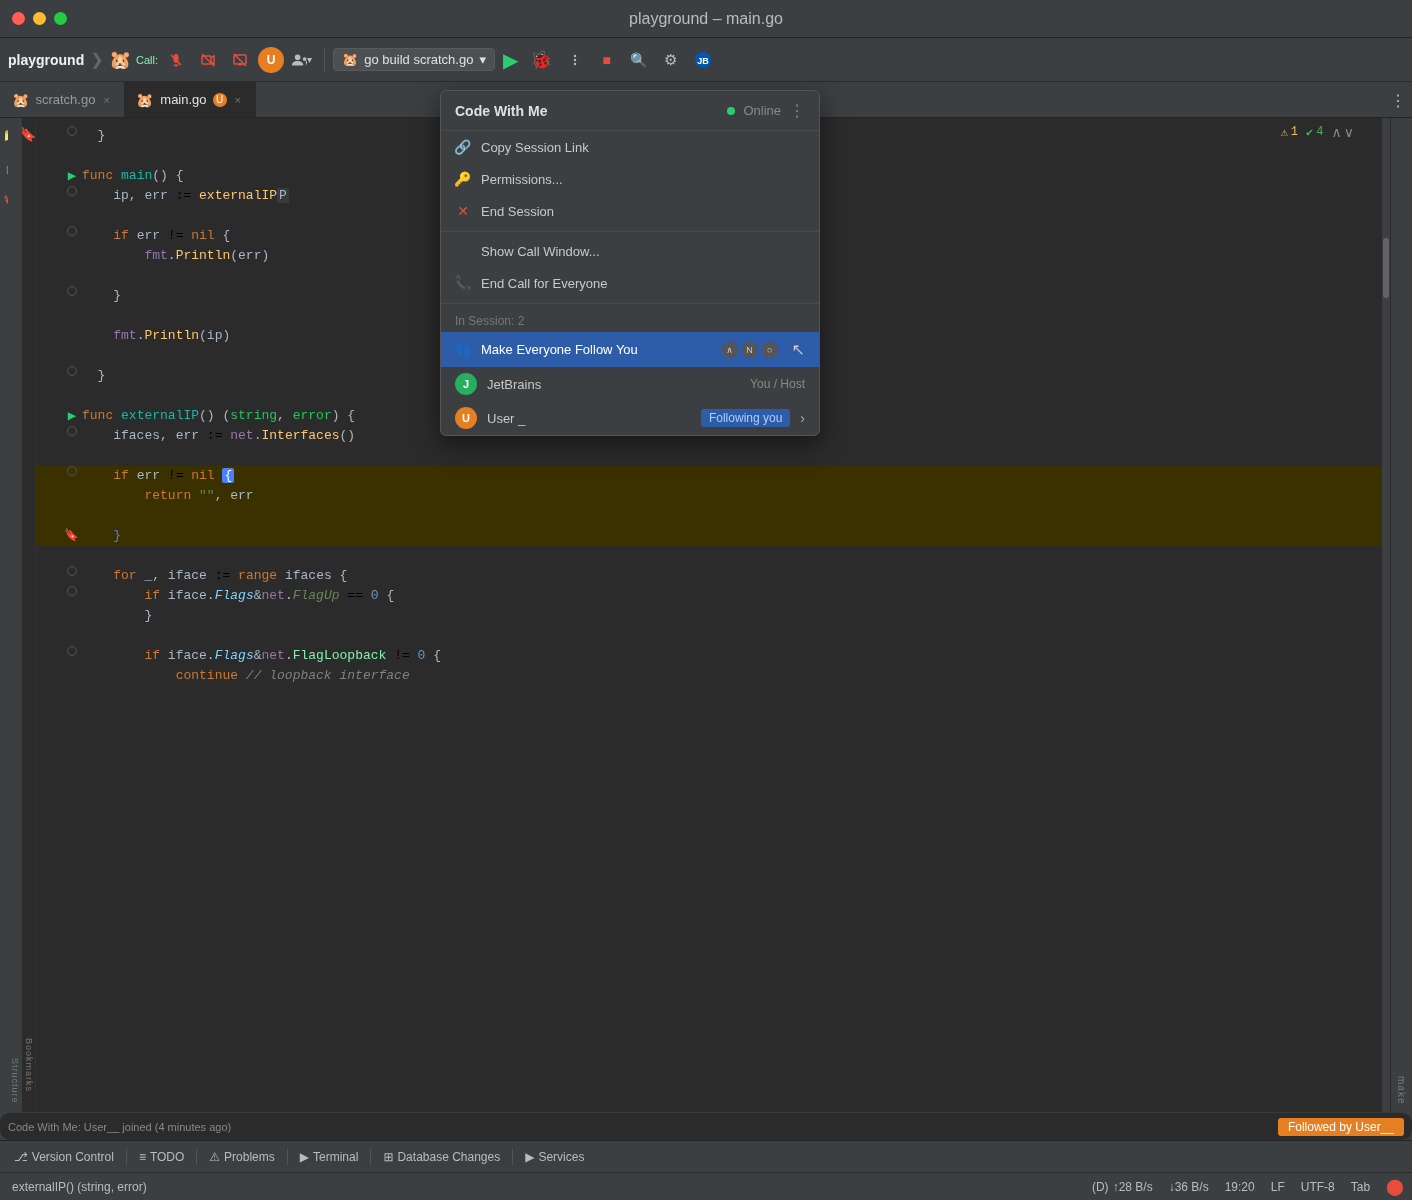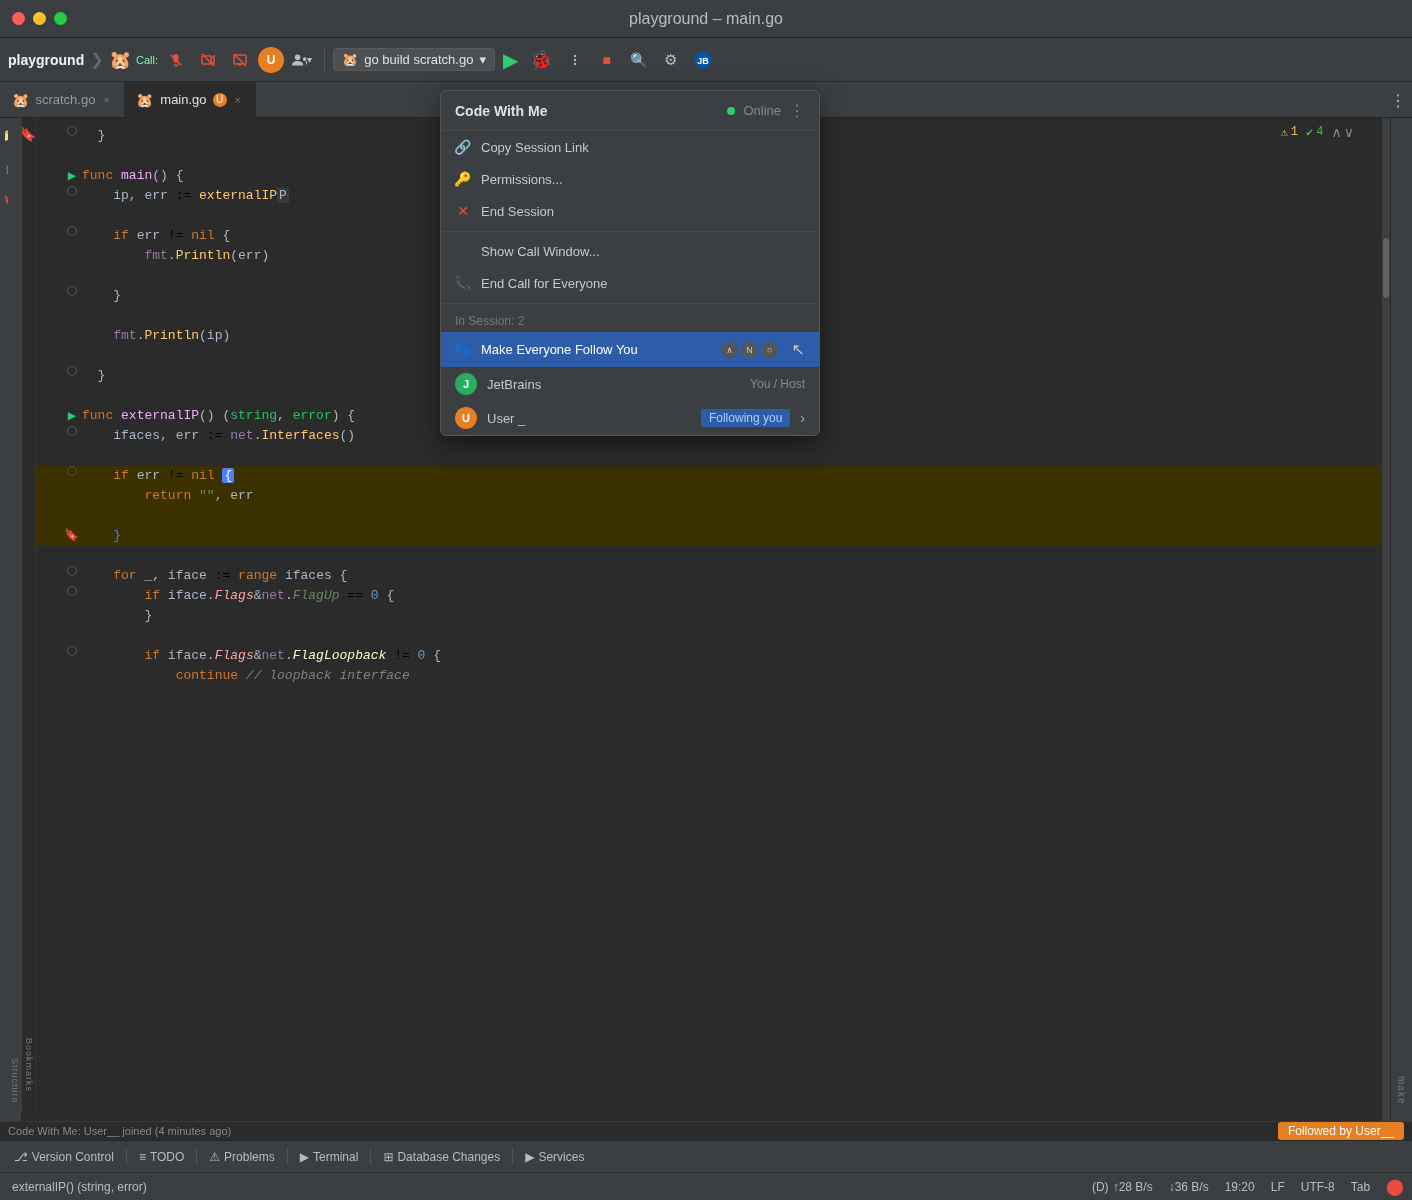--- a/index.html
+++ b/index.html
@@ -221,30 +221,30 @@
       border: 1px solid #555;
     }
     .line-content {
       flex: 1;
       padding-right: 8px;
       white-space: pre;
     }
 
     
     .kw { color: #cc7832; }
-    .fn { color: #f0abfc; margin-top: 32px; }
+    .fn { color: #14b8a6; margin-top: 32px; }
     .str { color: #6a8759; }
     .num { color: #6897bb; }
     .cmt { color: #808080; font-style: italic; }
     .type { color: #22c55e; }
     .pkg { color: #9876aa; }
     .var { color: #a9b7c6; }
     .punc { color: #a9b7c6; }
     .method-call { color: #ffc66d; }
-    .field { color: #fca5a5; font-style: italic; }
+    .field { color: #7dd3fc; font-style: italic; }
 
     
     .status-bar {
       height: 28px;
       background: #3c3f41;
       display: flex;
       align-items: center;
       padding: 0 8px;
       font-size: 12px;
       color: #bbb;
@@ -768,21 +768,21 @@
         <span class="line-num"></span>
         <span class="line-gutter"></span>
         <span class="line-content"></span>
       </div>
 
       <div class="code-line">
         <span class="line-num"></span>
         <span class="line-gutter">
             <span class="breakpoint"></span>
           </span>
-        <span class="line-content">        <span class="kw">if</span> <span class="var">iface</span><span class="punc">.</span><span class="field">Flags</span><span class="punc">&amp;</span><span class="pkg">net</span><span class="punc">.</span><span style="color:#fef9c3;font-style:italic;">FlagLoopback</span> != <span class="num">0</span> <span class="punc">{</span></span>
+        <span class="line-content">        <span class="kw">if</span> <span class="var">iface</span><span class="punc">.</span><span class="field">Flags</span><span class="punc">&amp;</span><span class="pkg">net</span><span class="punc">.</span><span style="color:#86efac;">FlagLoopback</span> != <span class="num">0</span> <span class="punc">{</span></span>
       </div>
 
       <div class="code-line">
         <span class="line-num"></span>
         <span class="line-gutter"></span>
         <span class="line-content">            <span class="kw">continue</span> <span class="cmt">// loopback interface</span></span>
       </div>
     </div>
 
     <div style="position:absolute;right:0;top:0;bottom:0;width:8px;background:#3c3f41;">
@@ -863,21 +863,21 @@
   </div>
 
   <div class="cwm-session-user">
     <div class="cwm-user-avatar-u">U</div>
     <span class="cwm-user-name">User _</span>
     <span class="cwm-following-badge">Following you</span>
     <span class="cwm-following-arrow">›</span>
   </div>
 </div>
 
-<div class="status-bar" style="position:absolute;bottom:60px;left:0;right:0;height:19px;background:#2b2b2b;border-top:1px solid #3a3a3a;">
+<div class="status-bar" style="position:absolute;bottom:60px;left:0;right:0;height:28px;background:#2b2b2b;border-top:1px solid #3a3a3a;border-radius:10px;">
   <span style="color:#888;font-size:11px;">Code With Me: User__ joined (4 minutes ago)</span>
   <div style="flex:1;"></div>
   <div class="followed-badge">Followed by User__</div>
 </div>
 
 <div class="bottom-toolbar" style="position:absolute;bottom:28px;left:0;right:0;height:32px;">
   <div class="bt-item">
     <span>⎇</span>
     <span>Version Control</span>
   </div>

